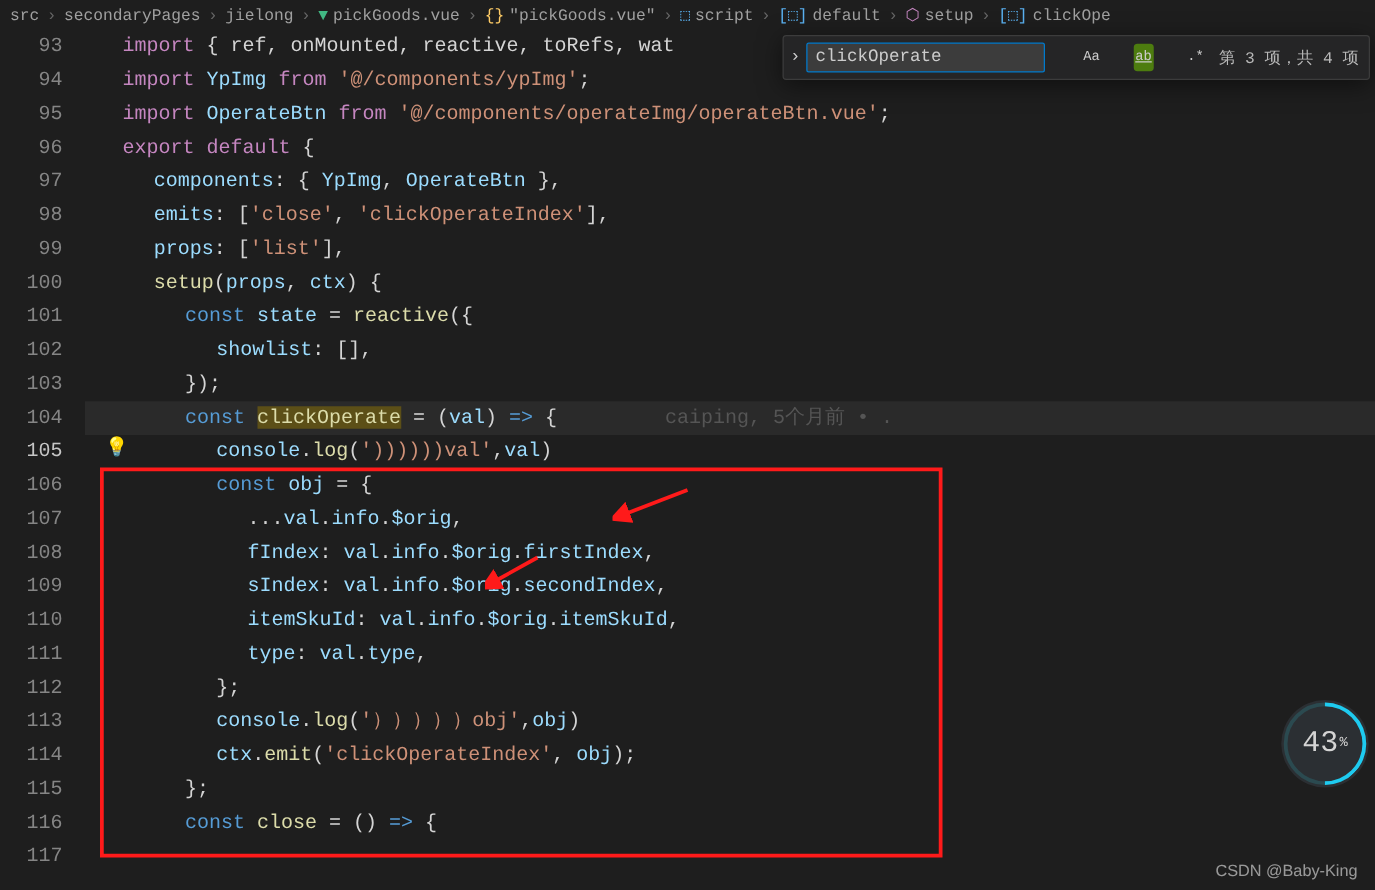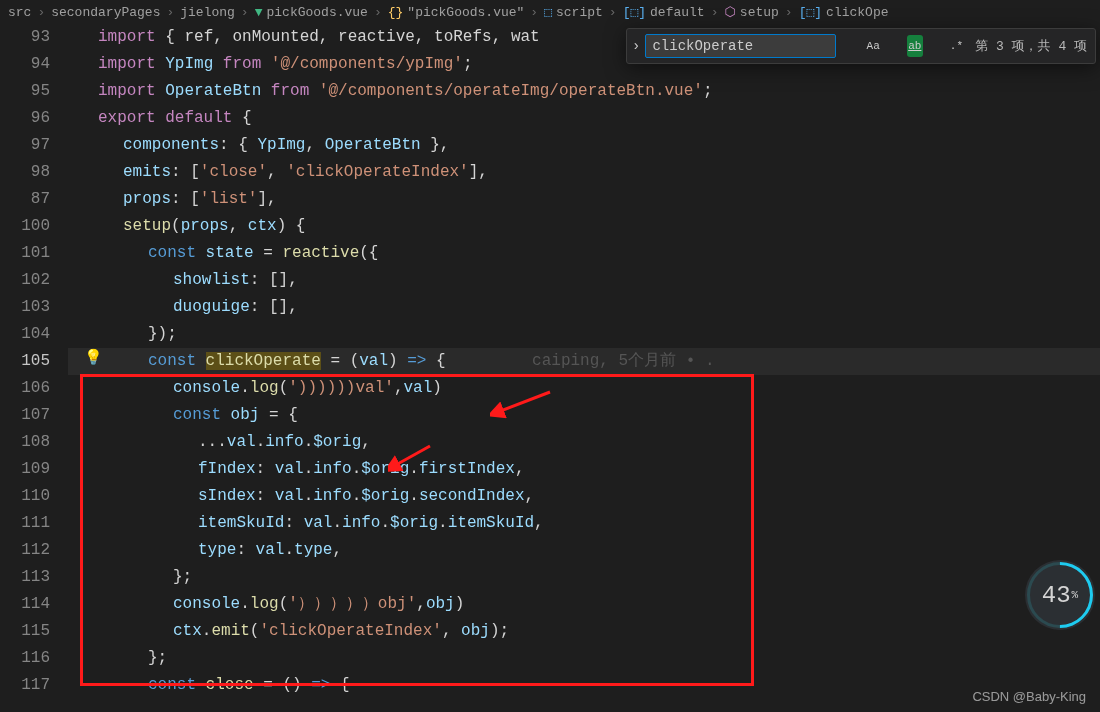--- a/index.html
+++ b/index.html
@@ -64,21 +64,21 @@
   height: 22px;
   display: flex;
   align-items: center;
   justify-content: center;
   color: #cccccc;
   font-size: 11px;
   border-radius: 3px;
   margin-right: 3px;
   margin-left: 23px;
 }
-.search-overlay .option-btn.active { background: #15803d; }
+.search-overlay .option-btn.active { background: #4d7c0f; }
 .search-overlay .count { color: #b8b8b8; margin: 0 8px; font-size: 13px; white-space: nowrap; }
 
 .editor {
   display: flex;
   position: absolute;
   top: 24px;
   width: 1100px;
 }
 .gutter {
   width: 68px;
@@ -215,21 +215,21 @@
 </div>
 
 <div class="editor">
   <div class="gutter" id="gutter">
       <div>93</div>
       <div>94</div>
       <div>95</div>
       <div>96</div>
       <div>97</div>
       <div>98</div>
-      <div>87</div>
+      <div>99</div>
       <div>100</div>
       <div>101</div>
       <div>102</div>
       <div>103</div>
       <div>104</div>
       <div class="active">105</div>
       <div>106</div>
       <div>107</div>
       <div>108</div>
       <div>109</div>
@@ -246,21 +246,20 @@
       <div class="line"><span style="display: inline-block; width: 30px;"></span><span class="kw">import </span><span class="pl">{ ref, onMounted, reactive, toRefs, wat</span></div>
       <div class="line"><span style="display: inline-block; width: 30px;"></span><span class="kw">import </span><span class="var">YpImg</span><span class="kw"> from </span><span class="str">'@/components/ypImg'</span><span class="pl">;</span></div>
       <div class="line"><span style="display: inline-block; width: 30px;"></span><span class="kw">import </span><span class="var">OperateBtn</span><span class="kw"> from </span><span class="str">'@/components/operateImg/operateBtn.vue'</span><span class="pl">;</span></div>
       <div class="line"><span style="display: inline-block; width: 30px;"></span><span class="kw">export default </span><span class="pl">{</span></div>
       <div class="line"><span style="display: inline-block; width: 55px;"></span><span class="var">components</span><span class="pl">: { </span><span class="var">YpImg</span><span class="pl">, </span><span class="var">OperateBtn</span><span class="pl"> },</span></div>
       <div class="line"><span style="display: inline-block; width: 55px;"></span><span class="var">emits</span><span class="pl">: [</span><span class="str">'close'</span><span class="pl">, </span><span class="str">'clickOperateIndex'</span><span class="pl">],</span></div>
       <div class="line"><span style="display: inline-block; width: 55px;"></span><span class="var">props</span><span class="pl">: [</span><span class="str">'list'</span><span class="pl">],</span></div>
       <div class="line"><span style="display: inline-block; width: 55px;"></span><span class="fn">setup</span><span class="pl">(</span><span class="var">props</span><span class="pl">, </span><span class="var">ctx</span><span class="pl">) {</span></div>
       <div class="line"><span style="display: inline-block; width: 80px;"></span><span class="kw2">const </span><span class="var">state</span><span class="pl"> = </span><span class="fn">reactive</span><span class="pl">({</span></div>
       <div class="line"><span style="display: inline-block; width: 105px;"></span><span class="var">showlist</span><span class="pl">: [],</span></div>
-      <div class="line"><span style="display: inline-block; width: 105px;"></span><span class="var">duoguige</span><span class="pl">: [],</span></div>
       <div class="line"><span style="display: inline-block; width: 80px;"></span><span class="pl">});</span></div>
       <div class="line active"><span style="display: inline-block; width: 80px;"></span><span class="kw2">const </span><span class="fn hl">clickOperate</span><span class="pl"> = (</span><span class="var">val</span><span class="pl">) </span><span class="kw2">=&gt;</span><span class="pl"> {         </span><span class="gh">caiping, 5个月前 • .</span></div>
       <div class="line"><span style="display: inline-block; width: 105px;"></span><span class="var">console</span><span class="pl">.</span><span class="fn">log</span><span class="pl">(</span><span class="str">'))))))val'</span><span class="pl">,</span><span class="var">val</span><span class="pl">)</span></div>
       <div class="line"><span style="display: inline-block; width: 105px;"></span><span class="kw2">const </span><span class="var">obj</span><span class="pl"> = {</span></div>
       <div class="line"><span style="display: inline-block; width: 130px;"></span><span class="pl">...</span><span class="var">val</span><span class="pl">.</span><span class="var">info</span><span class="pl">.</span><span class="var">$orig</span><span class="pl">,</span></div>
       <div class="line"><span style="display: inline-block; width: 130px;"></span><span class="var">fIndex</span><span class="pl">: </span><span class="var">val</span><span class="pl">.</span><span class="var">info</span><span class="pl">.</span><span class="var">$orig</span><span class="pl">.</span><span class="var">firstIndex</span><span class="pl">,</span></div>
       <div class="line"><span style="display: inline-block; width: 130px;"></span><span class="var">sIndex</span><span class="pl">: </span><span class="var">val</span><span class="pl">.</span><span class="var">info</span><span class="pl">.</span><span class="var">$orig</span><span class="pl">.</span><span class="var">secondIndex</span><span class="pl">,</span></div>
       <div class="line"><span style="display: inline-block; width: 130px;"></span><span class="var">itemSkuId</span><span class="pl">: </span><span class="var">val</span><span class="pl">.</span><span class="var">info</span><span class="pl">.</span><span class="var">$orig</span><span class="pl">.</span><span class="var">itemSkuId</span><span class="pl">,</span></div>
       <div class="line"><span style="display: inline-block; width: 130px;"></span><span class="var">type</span><span class="pl">: </span><span class="var">val</span><span class="pl">.</span><span class="var">type</span><span class="pl">,</span></div>
       <div class="line"><span style="display: inline-block; width: 105px;"></span><span class="pl">};</span></div>

